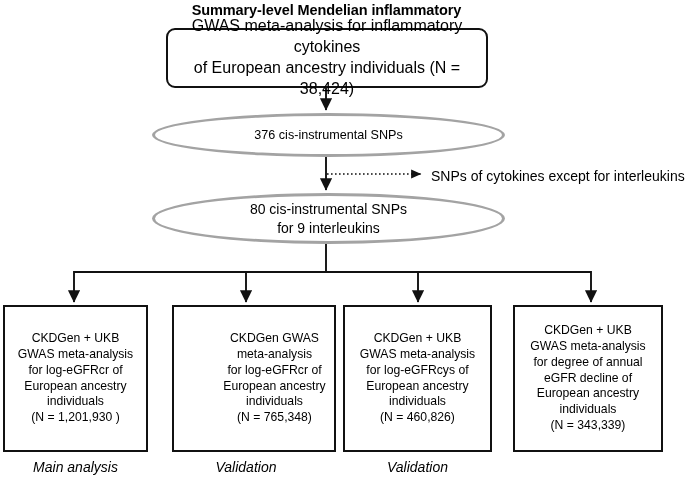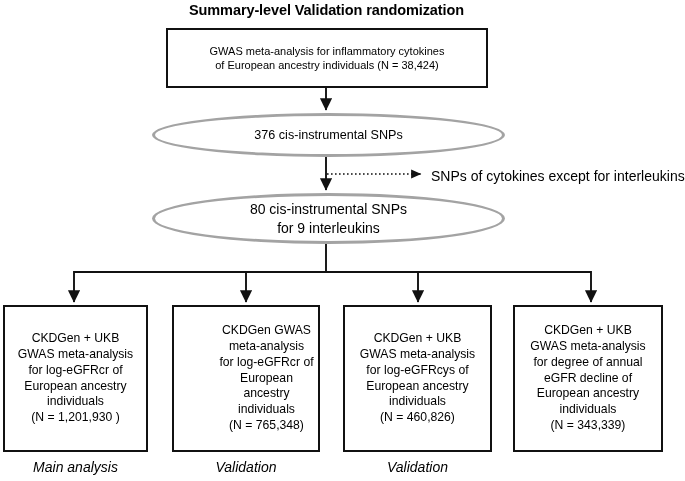--- a/index.html
+++ b/index.html
@@ -54,21 +54,22 @@
     font-weight: bold;
     letter-spacing: -0.1px;
   }
 
   
   #box-top {
     left: 166px;
     top: 28px;
     width: 322px;
     height: 60px;
-    font-size: 11px;
+    font-size: 16px;
+    border-radius: 9px;
   }
 
   
   #ellipse-376 {
     left: 152px;
     top: 113px;
     width: 353px;
     height: 44px;
     font-size: 12.6px;
   }
@@ -81,21 +82,21 @@
   }
 
   
   .leaf {
     top: 305px;
     height: 147px;
     font-size: 12.2px;
     padding: 4px 3px;
   }
   #leaf-0 { left: 3px;   width: 145px; }
-  #leaf-1 { left: 172px; width: 148px; padding-left: 44px; }
+  #leaf-1 { left: 172px; width: 164px; padding-left: 44px; }
   #leaf-2 { left: 343px; width: 149px; }
   #leaf-3 { left: 513px; width: 150px; }
 
   
   .caption {
     position: absolute;
     top: 459px;
     font-size: 14px;
     font-style: italic;
     text-align: center;
@@ -111,21 +112,21 @@
     top: 168px;
     font-size: 14px;
     white-space: nowrap;
   }
 </style>
 </head>
 <body>
 
 <div id="figure-root">
 
-  <div id="title">Summary-level Validation randomization</div>
+  <div id="title">Summary-level Mendelian inflammatory</div>
 
   <svg id="flow" viewBox="0 0 685 481" width="685" height="481" aria-hidden="true">
     <defs>
       <marker id="arrow" markerWidth="9" markerHeight="9" refX="6.2" refY="3.2" orient="auto" markerUnits="strokeWidth">
         <path d="M0,0 L6.6,3.2 L0,6.4 z" fill="#111"></path>
       </marker>
       <marker id="arrow-sm" markerWidth="10" markerHeight="10" refX="6.6" refY="3.2" orient="auto" markerUnits="strokeWidth">
         <path d="M0,0.2 L6.8,3.2 L0,6.2 z" fill="#111"></path>
       </marker>
     </defs>

